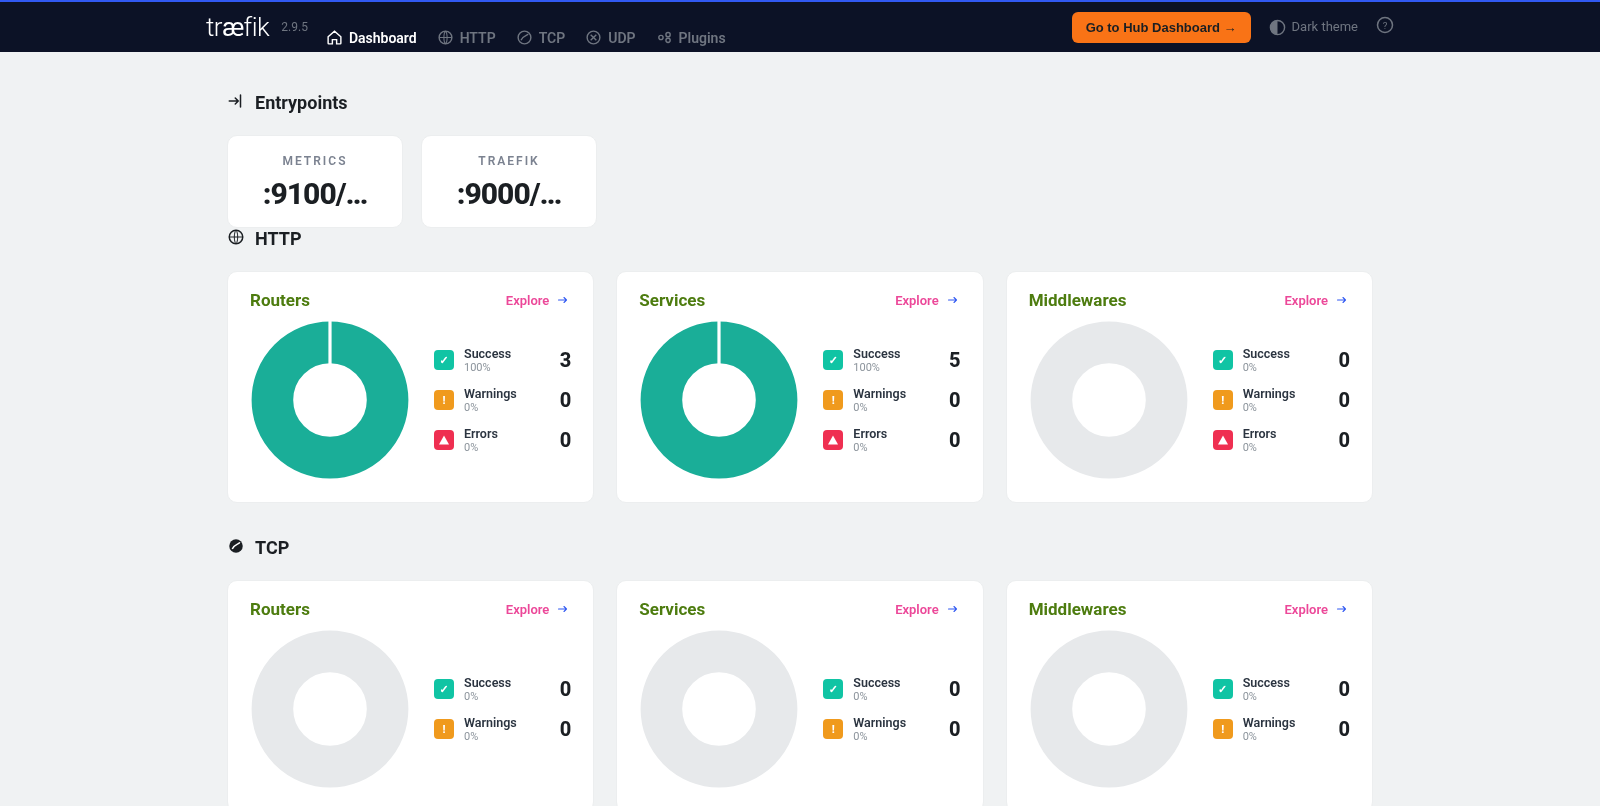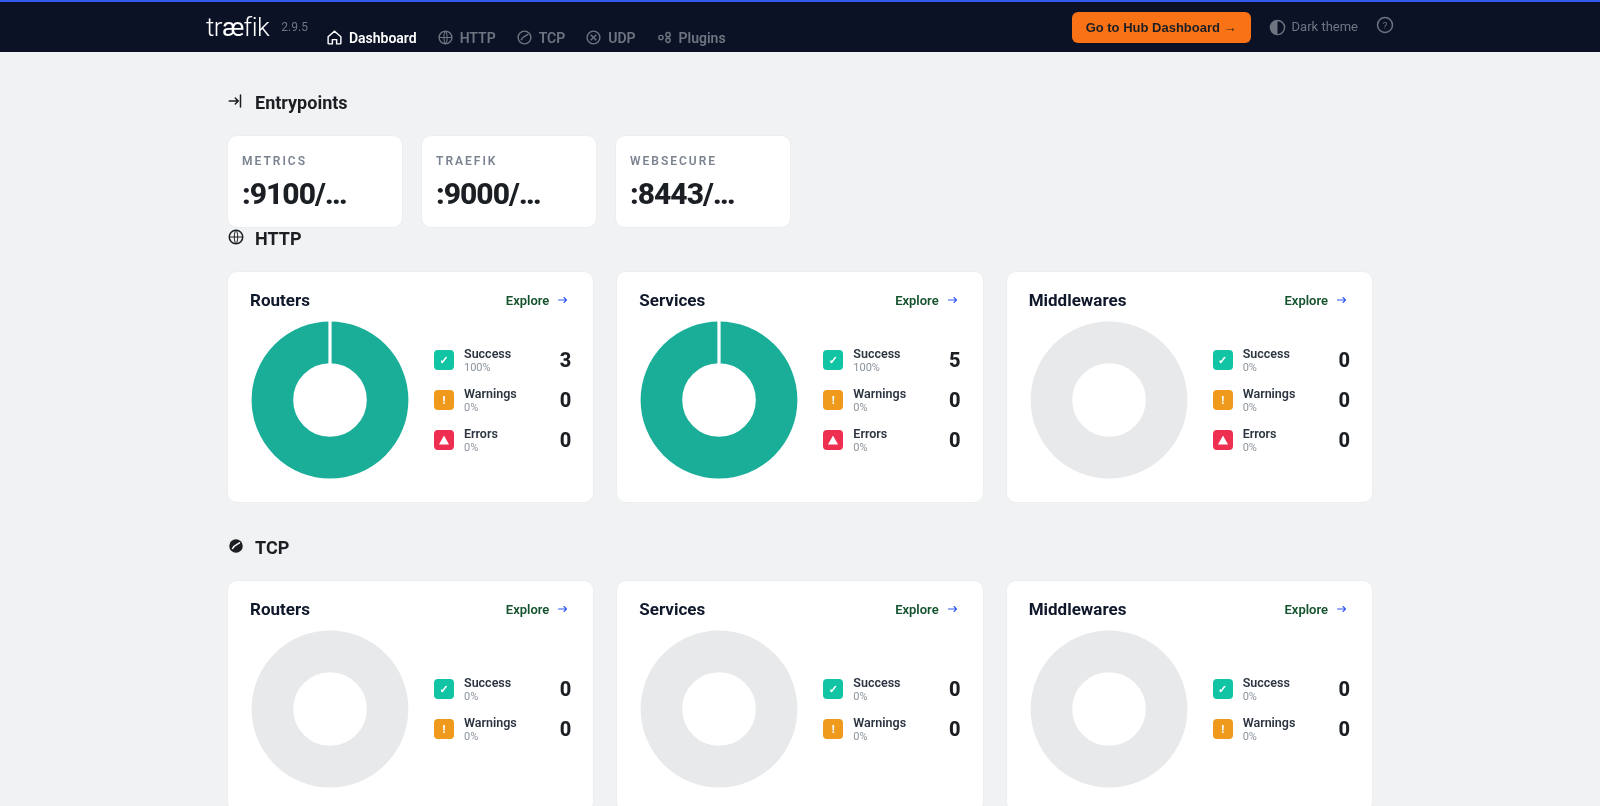--- a/index.html
+++ b/index.html
@@ -77,21 +77,21 @@
       margin-top: 34px;
     }
     .section-title:first-child { margin-top: 0; }
     .entry-row { display: flex; gap: 18px; }
     .entry-card {
       background: #fff;
       border-radius: 10px;
       padding: 18px 14px 16px;
       width: 176px;
       border: 1px solid #eceeef;
-      text-align: left;
+      text-align: center;
     }
     .entry-label {
       font-size: 12px;
       letter-spacing: 2px;
       color: #7b8290;
       font-weight: 600;
       margin-bottom: 8px;
     }
     .entry-port {
       font-size: 30px;
@@ -108,23 +108,23 @@
     .card {
       background: #fff;
       border-radius: 10px;
       border: 1px solid #eceeef;
       padding: 18px 22px 22px;
     }
     .card-head {
       display: flex; justify-content: space-between; align-items: center;
       margin-bottom: 10px;
     }
-    .card-title { font-size: 17px; font-weight: 700; color:#0f172a;}
+    .card-title { font-size: 17px; font-weight: 700; color:#4d7c0f;}
     .explore {
-      color: #14532d; font-size: 13px; font-weight: 600;
+      color: #ec4899; font-size: 13px; font-weight: 600;
       display: flex; align-items: center; gap: 6px; cursor: pointer;
     }
     .card-body { display: flex; align-items: center; }
     .donut { width: 160px; height: 160px; flex-shrink:0; }
     .stats { flex: 1; margin-left: 24px; display: flex; flex-direction: column; gap: 12px; }
     .stat-row { display: flex; align-items: center; }
     .stat-icon {
       width: 20px; height: 20px; border-radius: 4px;
       display: flex; align-items: center; justify-content: center;
       color: #fff; font-size: 11px; font-weight: 800;
@@ -214,24 +214,20 @@
   </div>
   <div class="entry-row" id="entry-row">
       <div class="entry-card">
         <div class="entry-label">METRICS</div>
         <div class="entry-port">:9100/…</div>
       </div>
       <div class="entry-card">
         <div class="entry-label">TRAEFIK</div>
         <div class="entry-port">:9000/…</div>
       </div>
-      <div class="entry-card">
-        <div class="entry-label">WEBSECURE</div>
-        <div class="entry-port">:8443/…</div>
-      </div>
     </div>
 
   <div id="sections">
       <div class="section-title">
         <svg class="section-icon" viewBox="0 0 24 24">
           <circle cx="12" cy="12" r="9" fill="none" stroke="currentColor" stroke-width="2"></circle>
           <path d="M3 12h18M12 3c3 3 3 15 0 18M12 3c-3 3-3 15 0 18" fill="none" stroke="currentColor" stroke-width="1.3"></path>
         </svg>
         <span>HTTP</span>
       </div>

